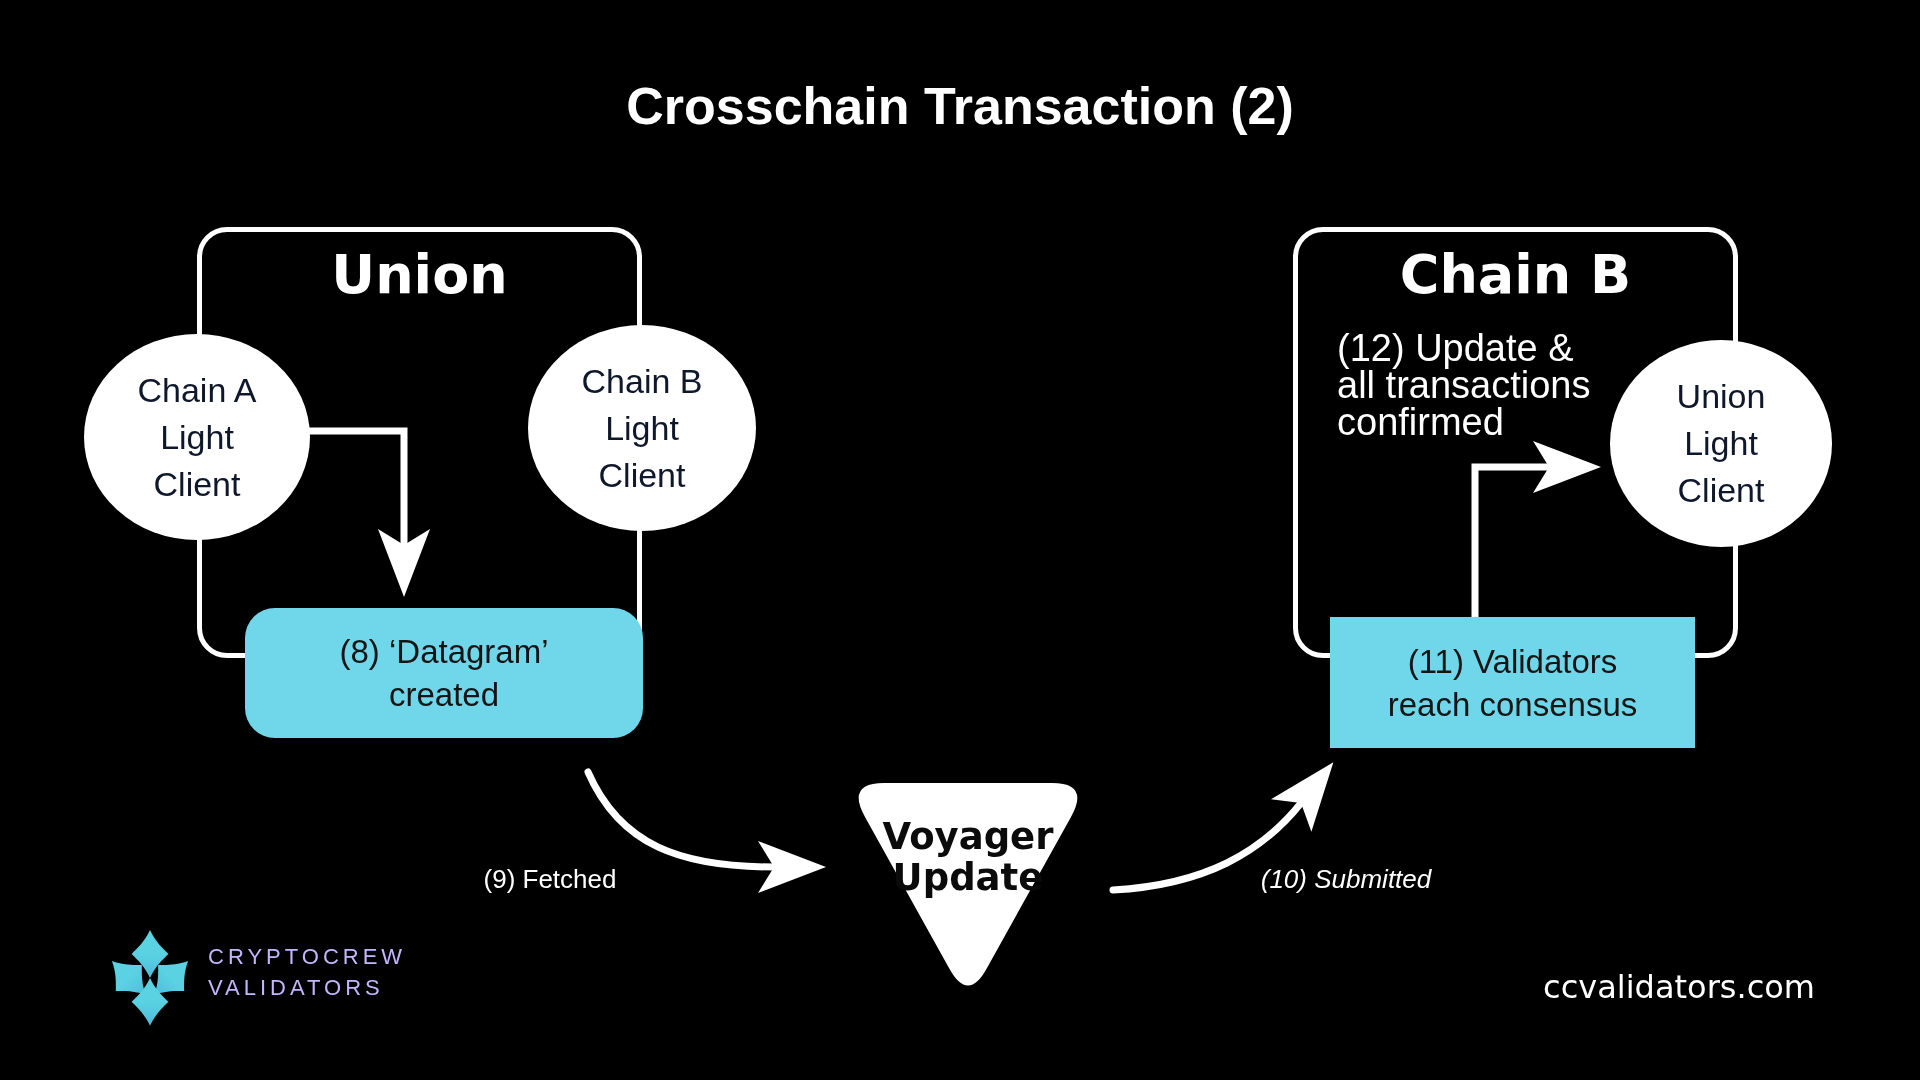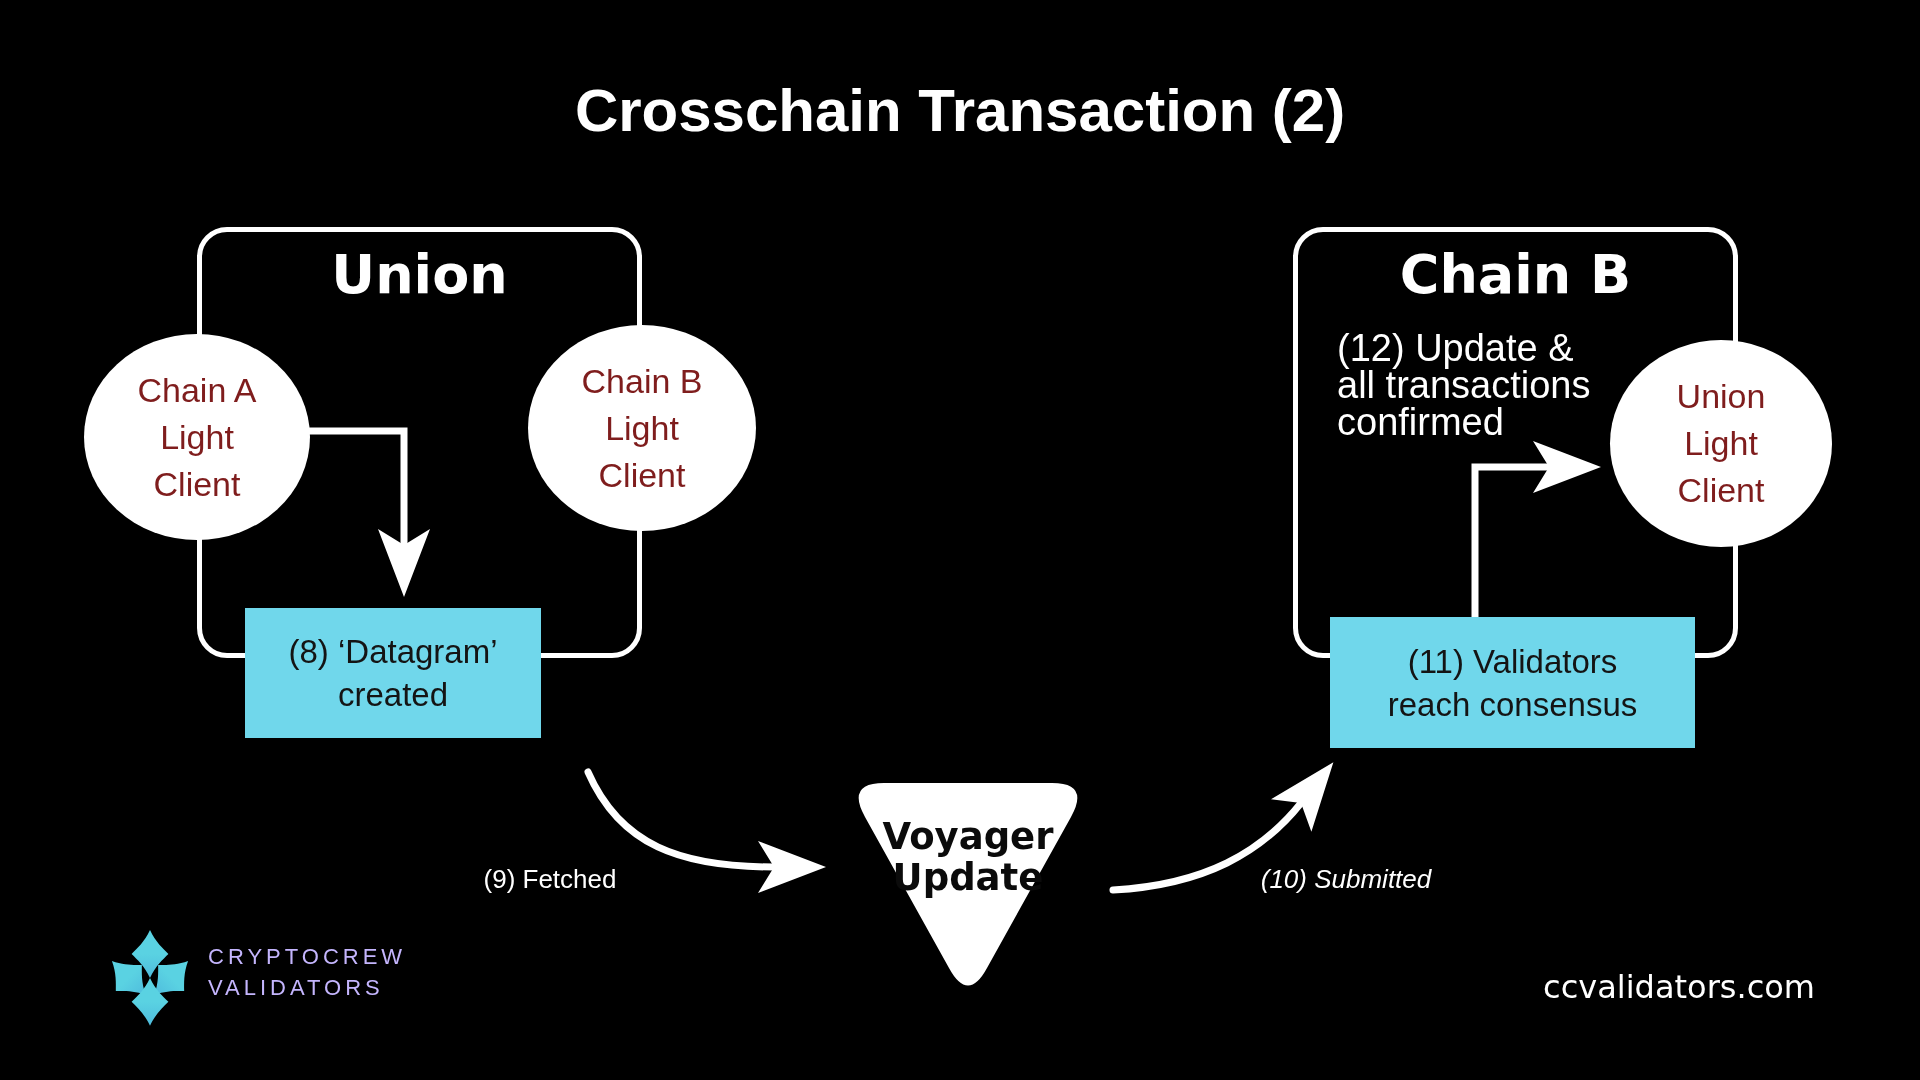--- a/index.html
+++ b/index.html
@@ -1,28 +1,28 @@
 <!DOCTYPE html>
 <html><head>
 <meta charset="utf-8">
 <style>
   html,body{margin:0;padding:0;background:#000;}
   .stage{position:relative;width:1920px;height:1080px;background:#000;overflow:hidden;
          font-family:"Liberation Sans",sans-serif;color:#fff;}
   .abs{position:absolute;}
 
-  .title{left:0;top:76px;width:1920px;text-align:center;font-size:60px;font-weight:700;
+  .title{left:0;top:76px;width:1920px;text-align:center;font-size:52px;font-weight:700;
          color:#fff;letter-spacing:0px;z-index:5;}
 
   .frame{border:5px solid #fff;border-radius:30px;box-sizing:border-box;background:transparent;z-index:1;}
   .frame-label{font-family:"DejaVu Sans","Liberation Sans",sans-serif;font-weight:700;font-size:54px;
                color:#fff;text-align:center;z-index:5;}
 
   .circle{background:#fff;border-radius:50%;display:flex;flex-direction:column;align-items:center;
-          justify-content:center;text-align:center;color:#7f1d1d;font-size:34px;line-height:47px;z-index:3;}
+          justify-content:center;text-align:center;color:#0f172a;font-size:34px;line-height:47px;z-index:3;}
 
   .cyanbox{background:#70d7eb;display:flex;flex-direction:column;align-items:center;justify-content:center;
            text-align:center;color:#141414;font-size:33px;line-height:43px;z-index:2;}
 
   .note{color:#fff;font-size:38px;line-height:37px;text-align:left;z-index:5;}
 
   .edge-label{color:#fff;font-size:26px;text-align:center;z-index:5;}
 
   .relayer-label{font-family:"DejaVu Sans","Liberation Sans",sans-serif;font-weight:700;font-size:37px;
                  line-height:41px;color:#0b0b0b;text-align:center;z-index:5;}
@@ -45,21 +45,21 @@
 
   <div class="abs frame" style="left:1293px;top:227px;width:445px;height:431px;"></div>
   <div class="abs frame-label" style="left:1293px;top:243px;width:445px;">Chain B</div>
 
   <div class="abs note" style="left:1337px;top:330px;width:340px;">
     <div>(12) Update &amp;</div>
     <div>all transactions</div>
     <div>confirmed</div>
   </div>
 
-  <div class="abs cyanbox" style="left:245px;top:608px;width:296px;height:130px;">
+  <div class="abs cyanbox" style="left:245px;top:608px;width:398px;height:130px;border-radius:30px;">
     <div>(8) ‘Datagram’</div>
     <div>created</div>
   </div>
   <div class="abs cyanbox" style="left:1330px;top:617px;width:365px;height:131px;">
     <div>(11) Validators</div>
     <div>reach consensus</div>
   </div>
 
   <div class="abs circle" style="left:84px;top:334px;width:226px;height:206px;">
     <div>Chain A</div>

